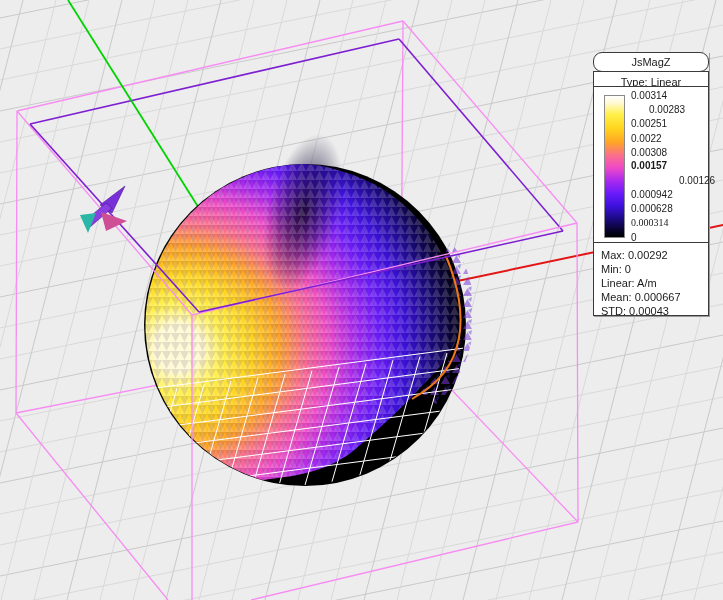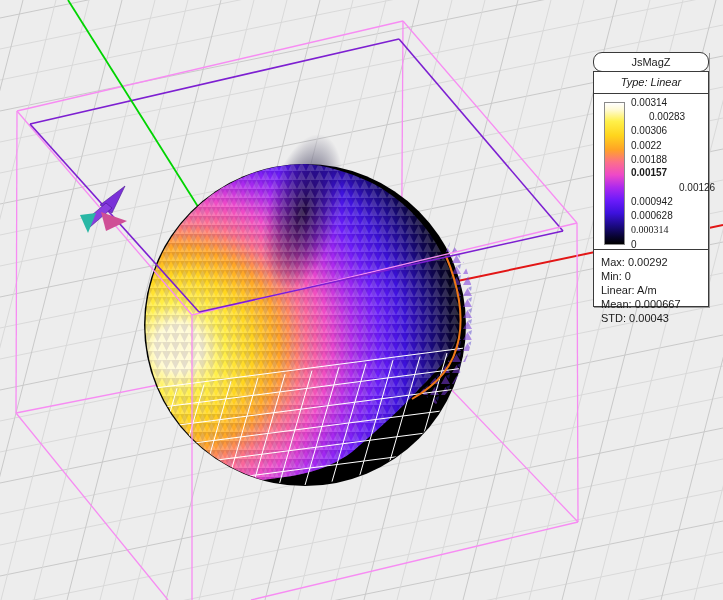--- a/index.html
+++ b/index.html
@@ -4,26 +4,26 @@
 <style>
   html,body{margin:0;padding:0;background:#ededed;overflow:hidden;}
   #stage{position:relative;width:723px;height:600px;font-family:"Liberation Sans",sans-serif;}
   #scene{position:absolute;left:0;top:0;}
   
   .legend{position:absolute;left:593px;top:52px;width:116px;color:#1b1b1b;
           font:11px/13px "Liberation Sans",sans-serif;box-shadow:1px 1px 0 #9a9a9a;}
   .sec{background:#ffffff;border:1px solid #3a3a3a;margin-top:-1px;box-sizing:border-box;}
   .sec:first-child{margin-top:0;border-radius:9px;}
   .sec-title{height:20px;line-height:19px;text-align:center;}
-  .sec-type{height:23px;line-height:20px;text-align:center;font-style:italic;}
+  .sec-type{height:16px;line-height:20px;text-align:center;}
   .sec-scale{height:157px;position:relative;}
   .cbar{position:absolute;left:10px;top:8px;width:19px;height:141px;border:1px solid #8a8a8a;}
   .scale-labels{position:absolute;left:37px;top:0;right:0;bottom:0;}
   .scale-label{position:absolute;left:0;white-space:nowrap;font-size:10px;line-height:11px;}
-  .sec-stats{height:58px;padding:5px 0 0 7px;}
+  .sec-stats{height:74px;padding:5px 0 0 7px;}
   .stat-line{line-height:14px;white-space:nowrap;}
 </style>
 </head>
 <body>
 
 <div id="stage">
 
   <svg id="scene" width="723" height="600" viewBox="0 0 723 600">
     <defs>
       <radialGradient id="surf" gradientUnits="userSpaceOnUse" cx="178" cy="348" r="300">
@@ -195,23 +195,23 @@
   </svg>
 
   <div class="legend">
     <div class="sec sec-title">JsMagZ</div>
     <div class="sec sec-type">Type: Linear</div>
     <div class="sec sec-scale">
       <div class="cbar" id="cbar" style="background: linear-gradient(rgb(255, 255, 255) 0%, rgb(255, 250, 210) 5%, rgb(255, 240, 74) 13%, rgb(255, 213, 29) 23%, rgb(255, 164, 38) 33%, rgb(252, 111, 139) 42%, rgb(238, 73, 200) 51%, rgb(171, 41, 238) 60%, rgb(107, 27, 250) 69%, rgb(61, 17, 221) 78%, rgb(27, 10, 132) 87%, rgb(7, 3, 46) 95%, rgb(0, 0, 0) 100%);"></div>
       <div class="scale-labels" id="scale-labels">
           <div class="scale-label" style="top: 3px;">0.00314</div>
           <div class="scale-label" style="top: 17.1px; padding-left: 18px;">0.00283</div>
-          <div class="scale-label" style="top: 31.3px;">0.00306</div>
+          <div class="scale-label" style="top: 31.3px;">0.00251</div>
           <div class="scale-label" style="top: 45.5px; text-align: right;">0.0022</div>
-          <div class="scale-label" style="top: 59.6px;">0.00188</div>
+          <div class="scale-label" style="top: 59.6px;">0.00308</div>
           <div class="scale-label" style="top: 73px; font-weight: bold;">0.00157</div>
           <div class="scale-label" style="top: 87.9px; margin-left: 48px;">0.00126</div>
           <div class="scale-label" style="top: 102px;">0.000942</div>
           <div class="scale-label" style="top: 116.2px;">0.000628</div>
           <div class="scale-label" style="top: 130.4px; font-family: Liberation Serif, serif;">0.000314</div>
           <div class="scale-label" style="top: 144.5px;">0</div>
         </div>
     </div>
     <div class="sec sec-stats" id="stats-list">
         <div class="stat-line">Max: 0.00292</div>

